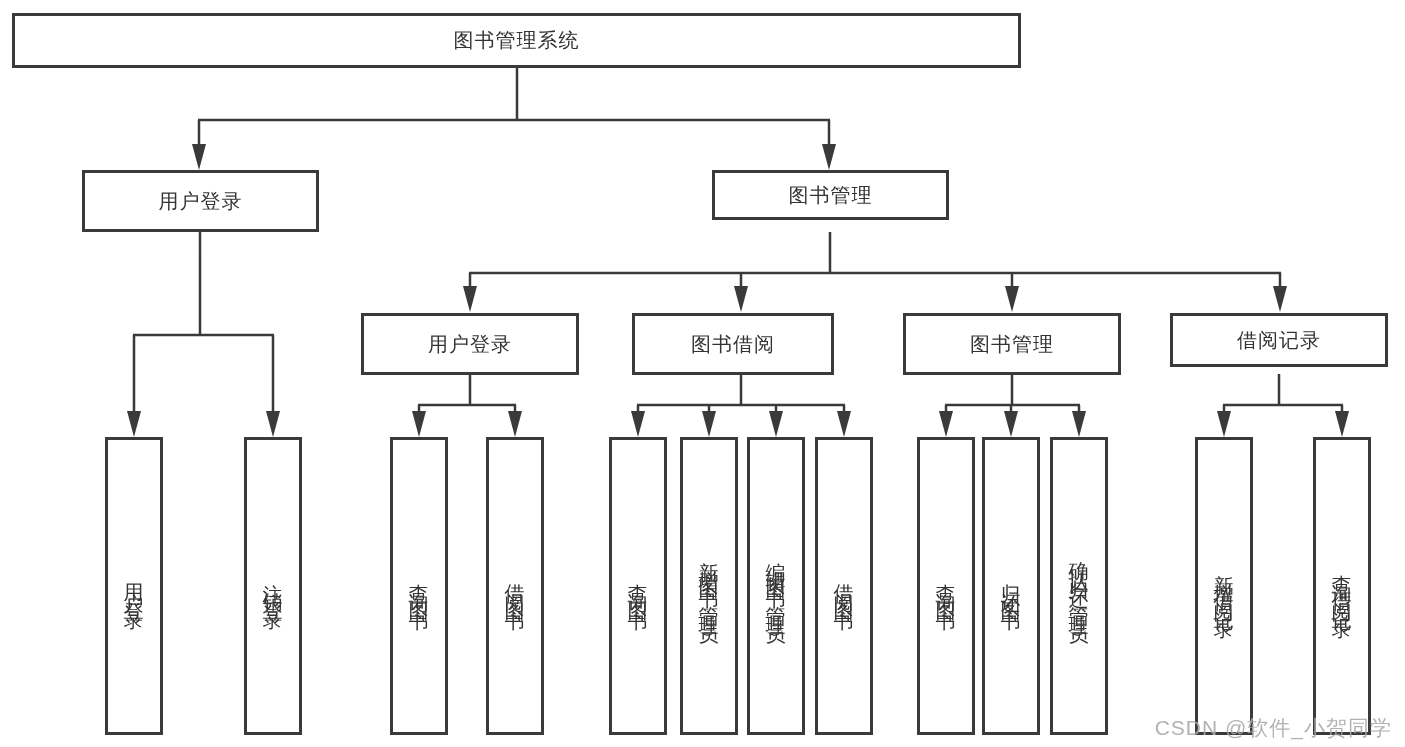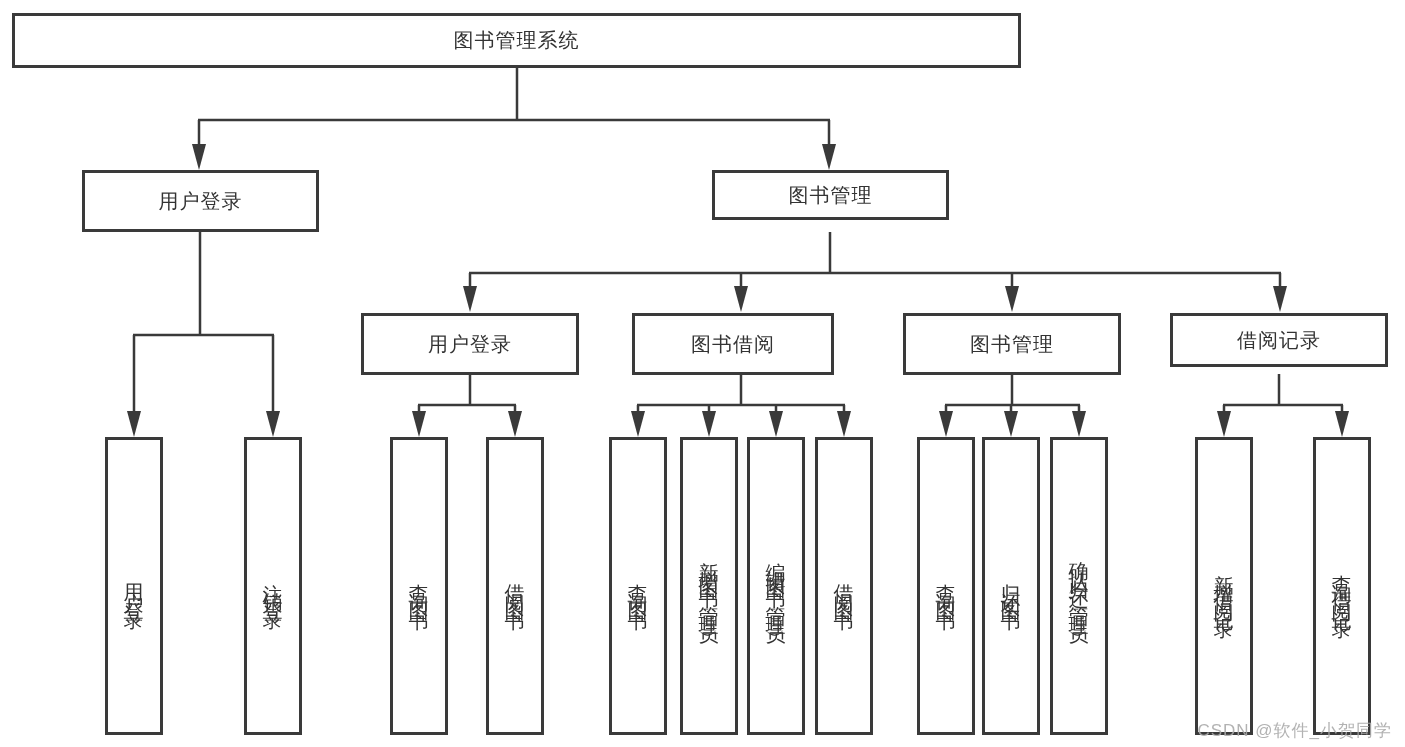--- a/index.html
+++ b/index.html
@@ -12,21 +12,21 @@
     position:absolute;box-sizing:border-box;background:#ffffff;
     border:3px solid #3a3a3a;display:flex;align-items:center;justify-content:center;
     z-index:2;font-size:20px;color:#333333;letter-spacing:1px;
   }
   .vbox span{
     writing-mode:vertical-rl;text-orientation:mixed;
     letter-spacing:9px;font-size:20px;line-height:1.1;
   }
   .watermark{
     position:absolute;right:13px;bottom:5px;z-index:5;
-    font-size:17px;color:rgba(170,170,170,0.9);letter-spacing:1px;
+    font-size:21px;color:rgba(170,170,170,0.9);letter-spacing:1px;
   }
 </style>
 </head>
 <body>
 
 <div class="canvas">
 
   <svg class="connectors" width="1405" height="747" viewBox="0 0 1405 747">
     <g stroke="#3a3a3a" stroke-width="2.5" fill="none">
 

